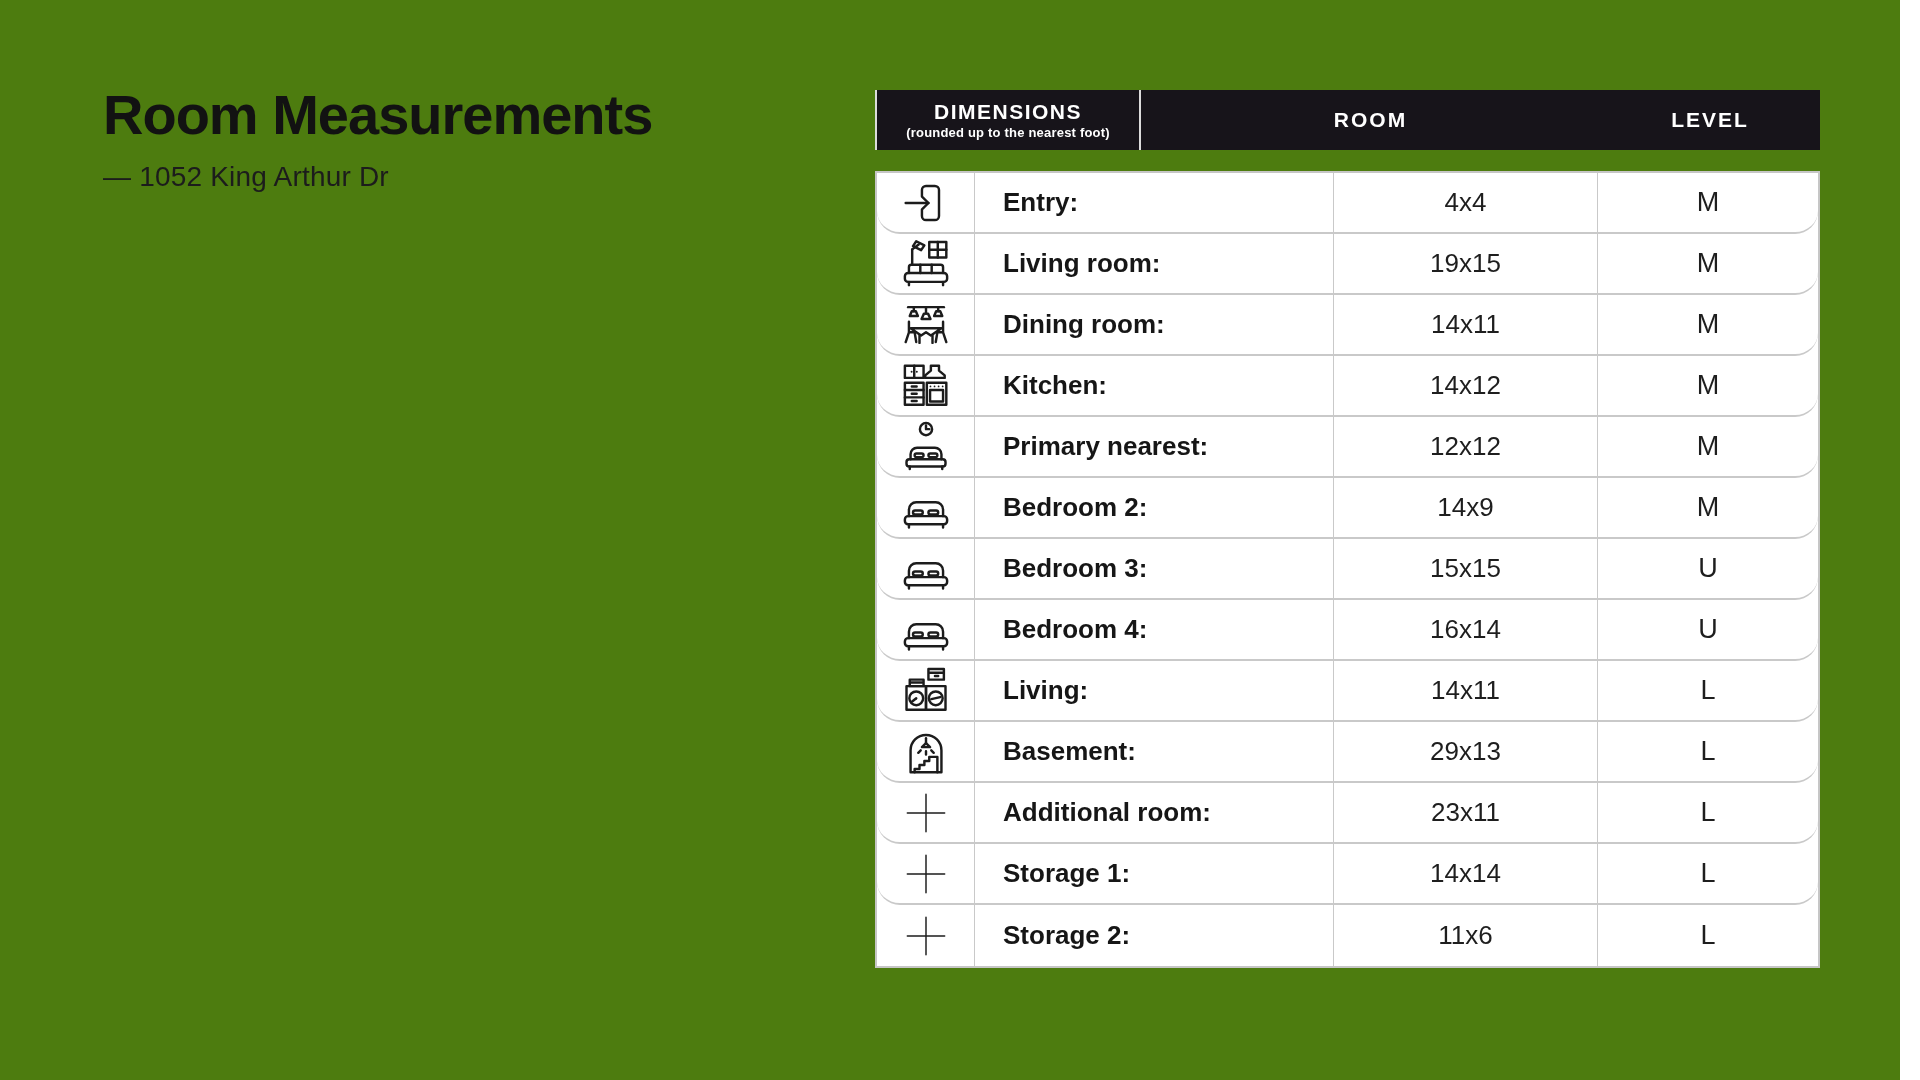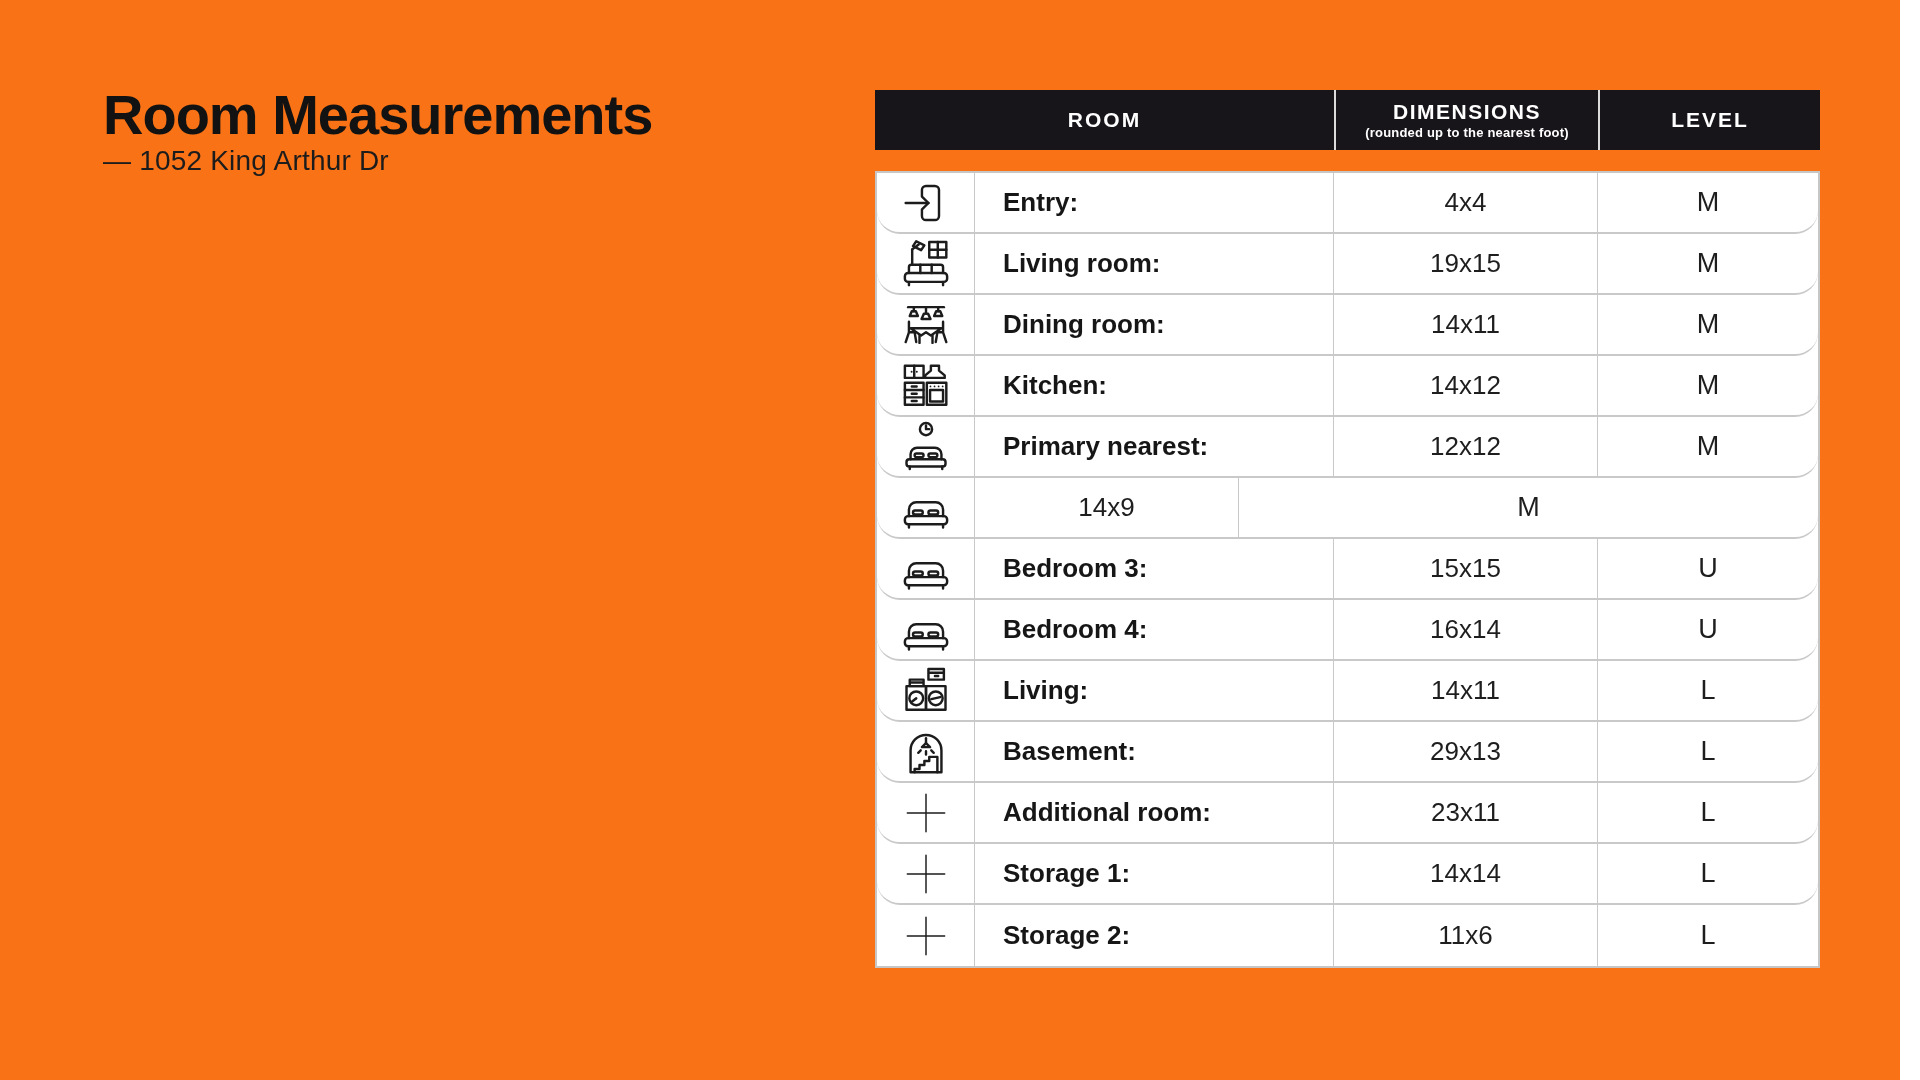--- a/index.html
+++ b/index.html
@@ -1,24 +1,24 @@
 <!DOCTYPE html>
 <html><head>
 <meta charset="utf-8">
 <style>
   * { margin:0; padding:0; box-sizing:border-box; }
   html,body { background:#ffffff; }
   body { font-family:"Liberation Sans", sans-serif; color:#1a1a1a; }
 
-  .canvas { position:relative; width:1900px; height:1080px; background:#f97316; overflow:hidden; }
+  .canvas { position:relative; width:1900px; height:1080px; background:#4d7c0f; overflow:hidden; }
 
   
   .title-block { position:absolute; left:103px; top:86px; }
   .page-title { font-size:56px; font-weight:800; letter-spacing:-1px; color:#121212; line-height:1.05; }
-  .page-subtitle { font-size:28px; font-weight:400; color:#1c1c1c; letter-spacing:0.2px; }
+  .page-subtitle { font-size:28px; font-weight:400; color:#1c1c1c; margin-top:16px; letter-spacing:0.2px; }
 
   
   .measure-table { position:absolute; left:875px; top:90px; width:945px; }
 
   .thead { display:flex; height:60px; background:#17141a; color:#ffffff; align-items:stretch; }
   .th { display:flex; flex-direction:column; align-items:center; justify-content:center; }
   .th-room  { width:459px; font-size:21px; font-weight:700; letter-spacing:2px; }
   .th-dim   { width:266px; border-left:2px solid rgba(255,255,255,0.85); border-right:2px solid rgba(255,255,255,0.85); }
   .th-level { flex:1; font-size:21px; font-weight:700; letter-spacing:2px;text-align:center; }
   .th-dim .dim-label { font-size:21px; font-weight:700; letter-spacing:1.5px; line-height:1.1; }
@@ -43,25 +43,25 @@
 
 <div class="canvas">
 
   <div class="title-block">
     <div class="page-title">Room Measurements</div>
     <div class="page-subtitle">— 1052 King Arthur Dr</div>
   </div>
 
   <div class="measure-table">
     <div class="thead">
-      <div class="th th-room">ROOM</div>
       <div class="th th-dim">
         <span class="dim-label">DIMENSIONS</span>
         <span class="dim-note">(rounded up to the nearest foot)</span>
       </div>
+      <div class="th th-room">ROOM</div>
       <div class="th th-level">LEVEL</div>
     </div>
     <div class="tbody" id="tbody">
   <div class="body-row">
     <div class="cell cell-icon">
             <svg viewBox="0 0 64 64">
     <path d="M27 24 v-8 a5 5 0 0 1 5-5 h11 a5 5 0 0 1 5 5 v32 a5 5 0 0 1-5 5 H32 a5 5 0 0 1-5-5 v-8"></path>
     <path d="M7 32 h28"></path>
     <path d="M28 25 l7 7 -7 7"></path>
   </svg>
@@ -153,20 +153,21 @@
   <div class="body-row">
     <div class="cell cell-icon">
             <svg viewBox="0 0 64 64">
     <path d="M11 42 v-8 a9 9 0 0 1 9-9 h24 a9 9 0 0 1 9 9 v8"></path>
     <rect x="16" y="35" width="12" height="5" rx="2.5"></rect>
     <rect x="35" y="35" width="12" height="5" rx="2.5"></rect>
     <rect x="6" y="42" width="52" height="10" rx="4"></rect>
     <path d="M11 52 v4 M53 52 v4"></path>
   </svg>
           </div>
+    <div class="cell cell-room">Bedroom 2:</div>
     <div class="cell cell-dim">14x9</div>
     <div class="cell cell-level">M</div>
   </div>
 
   <div class="body-row">
     <div class="cell cell-icon">
             <svg viewBox="0 0 64 64">
     <path d="M11 42 v-8 a9 9 0 0 1 9-9 h24 a9 9 0 0 1 9 9 v8"></path>
     <rect x="16" y="35" width="12" height="5" rx="2.5"></rect>
     <rect x="35" y="35" width="12" height="5" rx="2.5"></rect>

